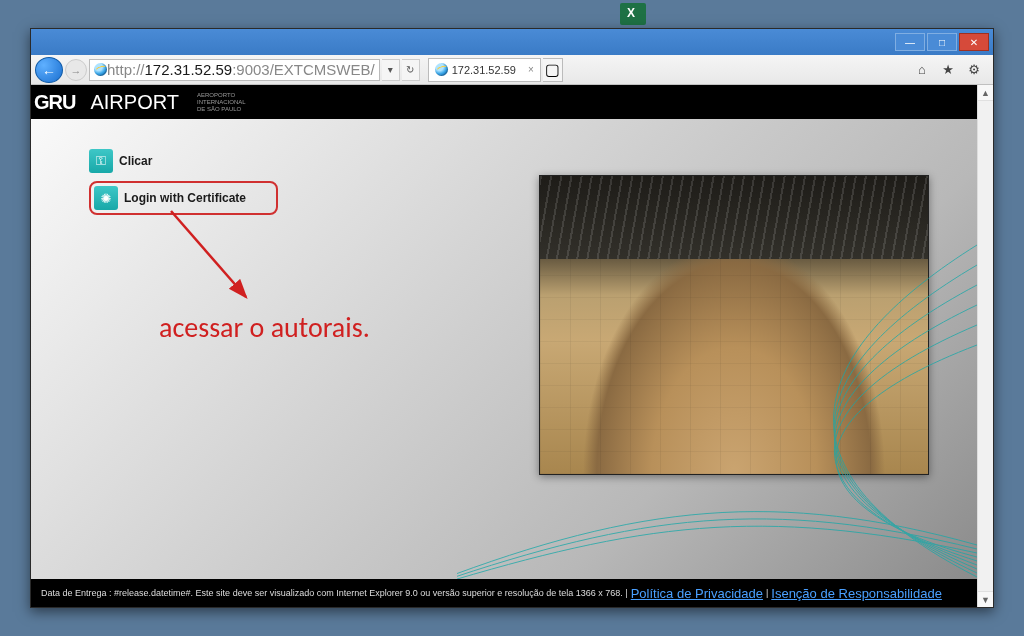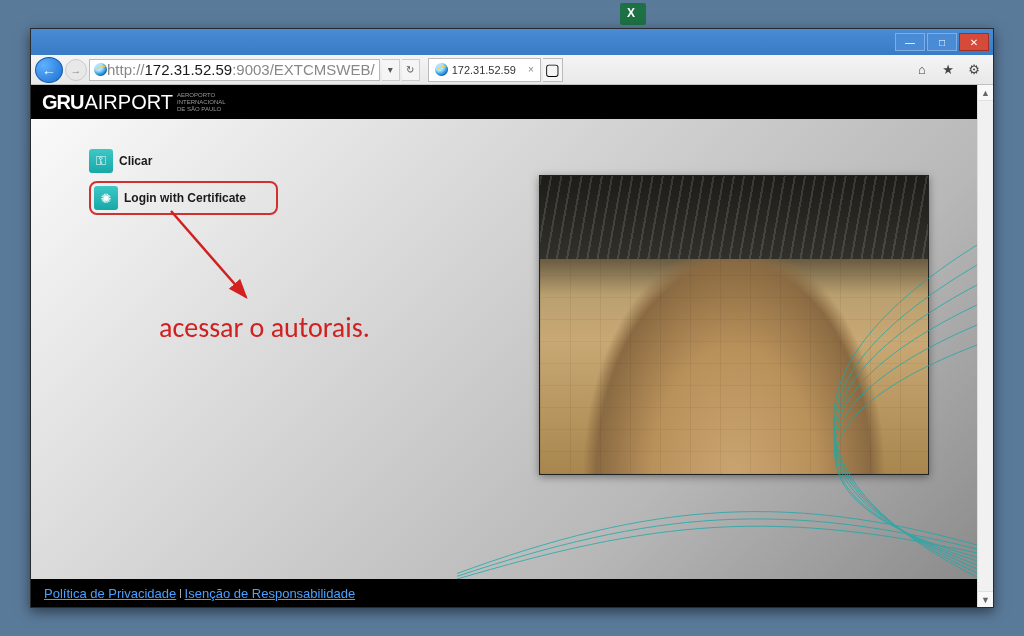--- a/index.html
+++ b/index.html
@@ -59,22 +59,23 @@
     position:absolute; right:0; top:0; bottom:0; width:16px; background:#f1f1f1; border-left:1px solid #ddd;
   }
   .scrollbar-v .arrow { height:16px; display:flex; align-items:center; justify-content:center; font-size:9px; color:#666; background:#f8f8f8; border-bottom:1px solid #e0e0e0; cursor:pointer;}
   .scrollbar-v .arrow.bot { position:absolute; bottom:0; left:0; right:0; border-top:1px solid #e0e0e0; border-bottom:none;}
   .page {
     position:absolute; left:0; right:16px; top:0; bottom:0;
     background: linear-gradient(135deg,#fcfcfc 0%, #b8b8b8 70%, #888 100%);
   }
   
   .siteheader {
-    height:34px; background:#000; display:flex; align-items:center; padding-left:11px;
+    height:34px; background:#000; display:flex; align-items:center; padding-left:3px;
     color:#fff;
+    gap:14px;
   }
   .logo-gru { font-weight:900; font-size:20px; letter-spacing:-1px; font-family:Arial Black,Arial,sans-serif;}
   .logo-airport { font-weight:300; font-size:20px; letter-spacing:0px; color:#ffffff; margin-left:1px; font-family:Arial,sans-serif;}
   .logo-sub { font-size:6px; line-height:7px; color:#999; margin-left:4px; text-transform:uppercase;}
   
   .login-area { position:absolute; left:58px; top:64px; }
   .login-item {
     display:flex; align-items:center; gap:6px; margin-bottom:8px; cursor:pointer;
   }
   .login-icon {
@@ -225,20 +226,23 @@
             <path d="M520,100 C330,190 330,290 520,360"></path>
             <path d="M520,120 C320,205 340,300 520,356"></path>
             <path d="M520,140 C315,218 350,308 520,352"></path>
             <path d="M-20,380 C180,320 300,300 520,348"></path>
             <path d="M-20,378 C180,310 310,292 520,344"></path>
             <path d="M-20,376 C180,300 320,284 520,340"></path>
           </g>
         </svg>
 
         <div class="sitefooter">
+          <span>
+            <span>Data de Entrega : </span><span>#release.datetime#</span><span>. Este site deve ser visualizado com Internet Explorer 9.0 ou versão superior e resolução de tela 1366 x 768.  |  </span>
+          </span>
           <a href="#">Política de Privacidade</a>
           <span>  |  </span>
           <a href="#">Isenção de Responsabilidade</a>
         </div>
 
       </div>
 
       <div class="scrollbar-v">
         <div class="arrow">▲</div>
         <div class="arrow bot">▼</div>

